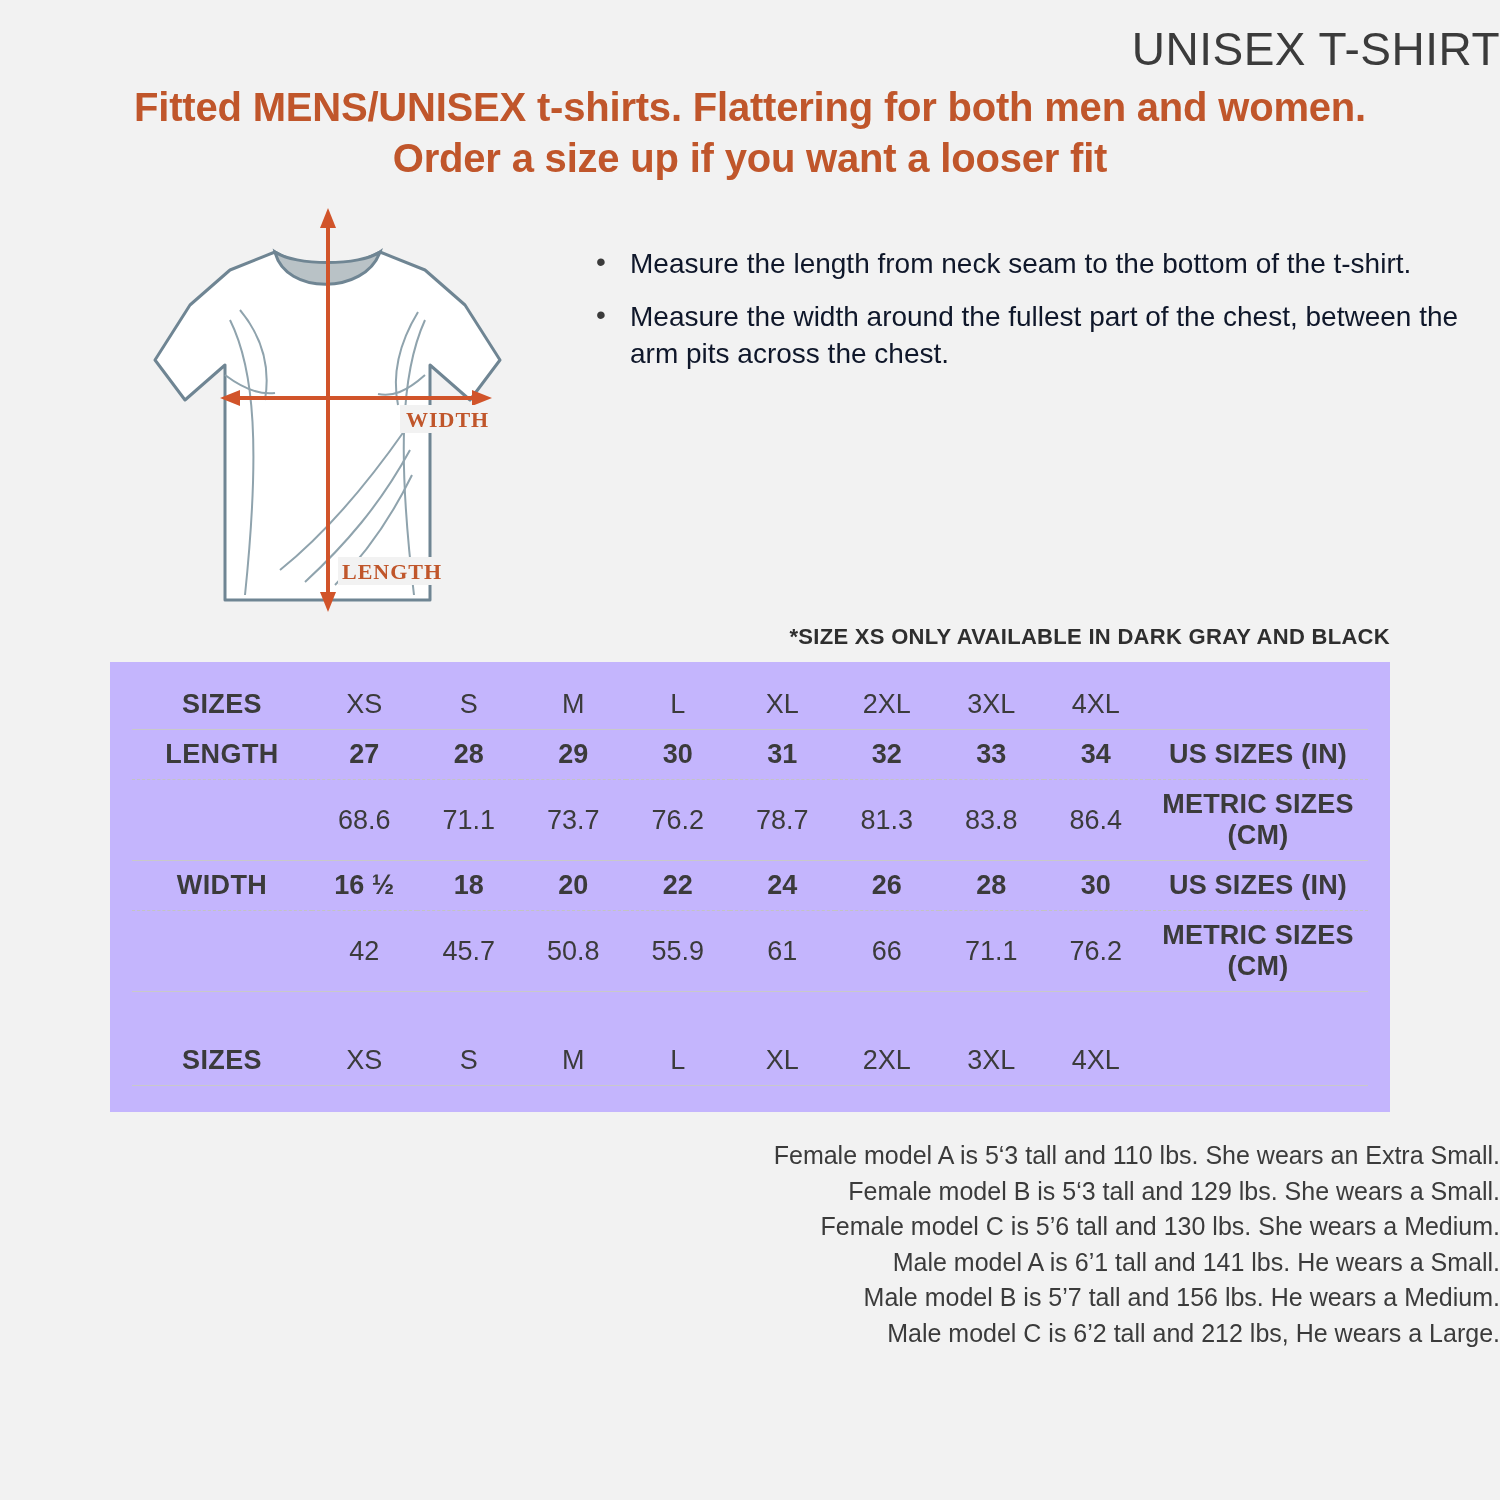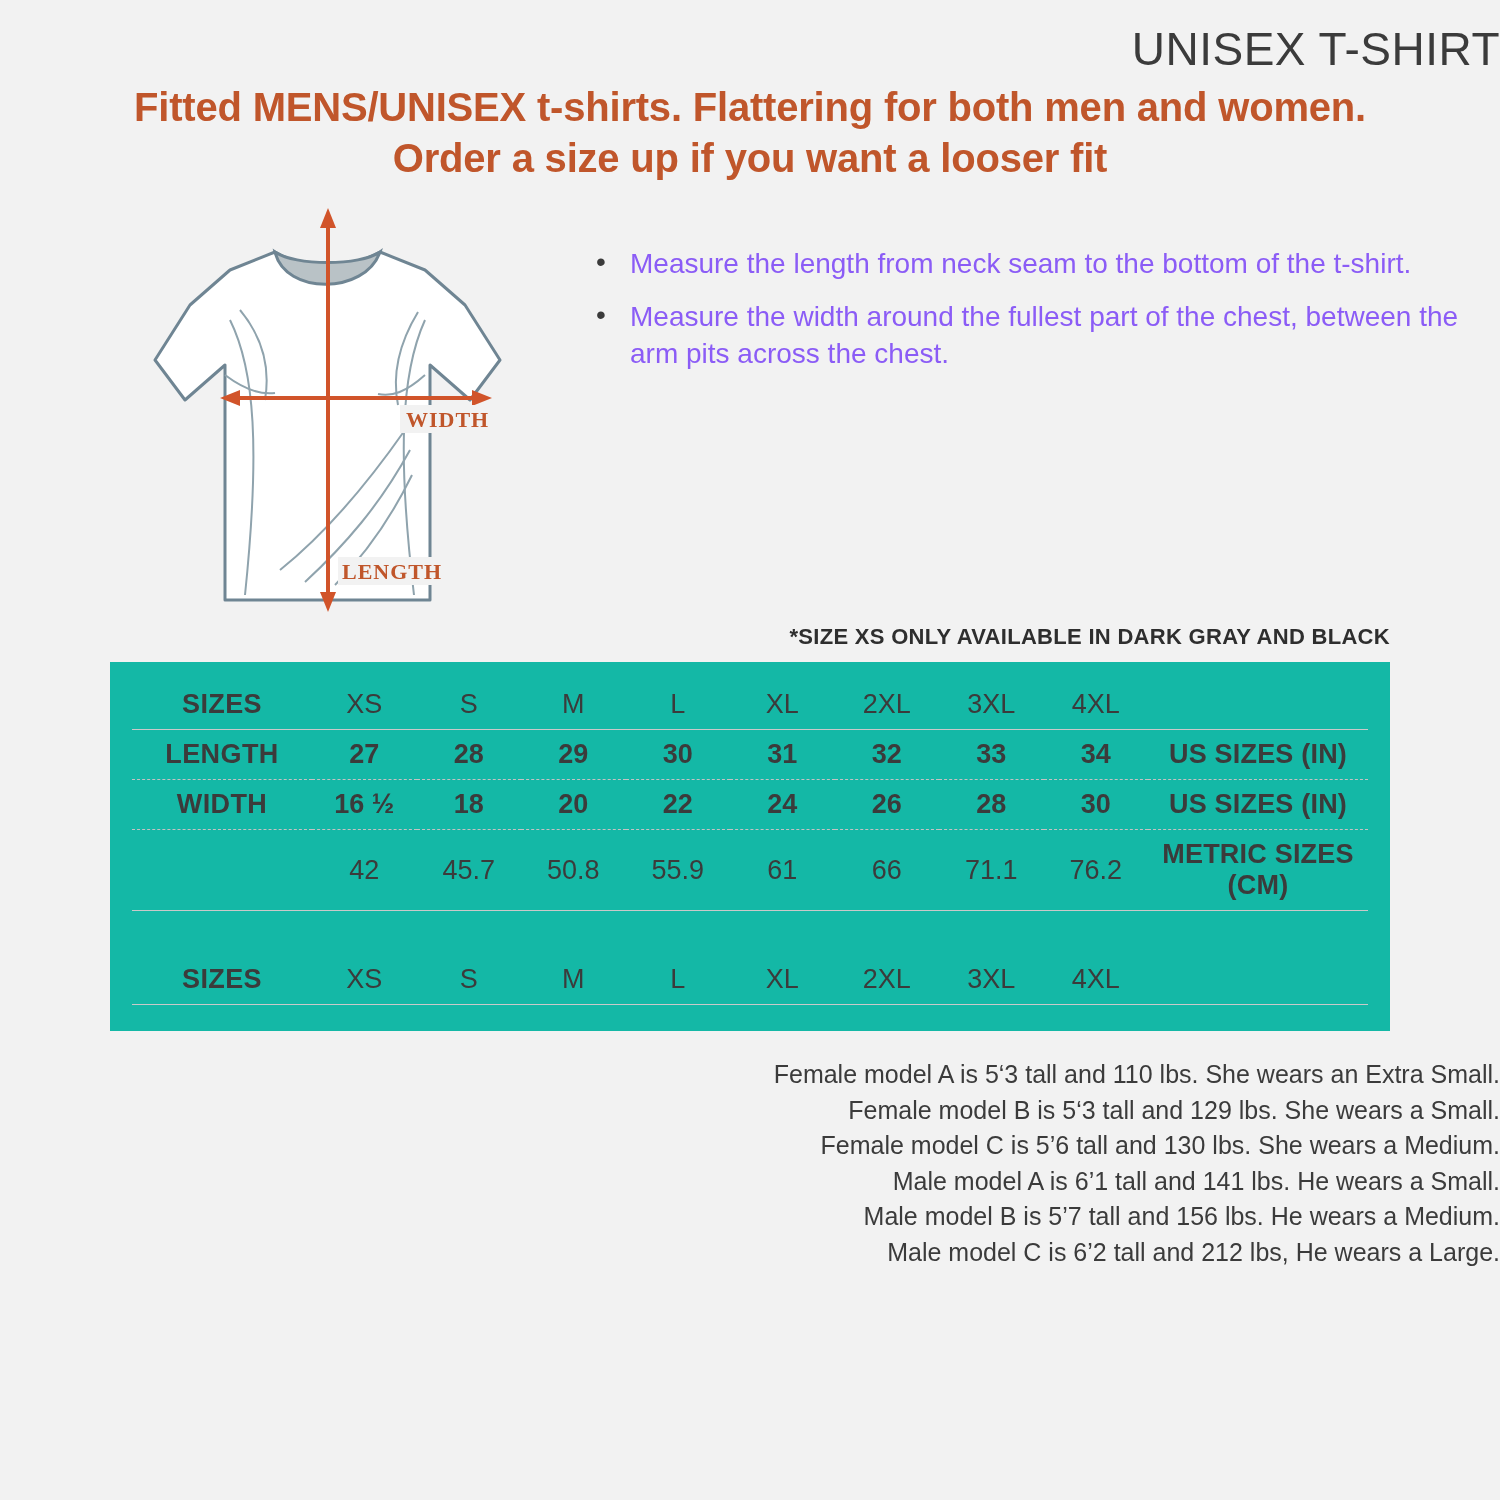--- a/index.html
+++ b/index.html
@@ -66,21 +66,21 @@
     color: #3b3b3b;
   }
   ul.bullets {
     margin: 16px 0 0 0;
     padding-left: 52px;
     list-style: none;
   }
   ul.bullets li {
     font-size: 28px;
     line-height: 1.32;
-    color: #8b5cf6;
+    color: #0f172a;
     margin-bottom: 16px;
     position: relative;
     padding-left: 8px;
   }
   ul.bullets li::before {
     content: "\2022";
     position: absolute;
     left: -26px;
     top: -2px;
     font-size: 28px;
@@ -93,21 +93,21 @@
     font-weight: 600;
     letter-spacing: 0.3px;
     color: #2e2e2e;
     padding-right: 110px;
     margin-top: 4px;
   }
 
   
   .table-wrap {
     margin: 12px 110px 0 110px;
-    background: #14b8a6;
+    background: #c4b5fd;
     padding: 18px 22px 26px 22px;
     box-sizing: border-box;
   }
   table.sizes {
     width: 100%;
     border-collapse: collapse;
     table-layout: fixed;
   }
   table.sizes td {
     text-align: center;
@@ -244,20 +244,32 @@
           <td>28</td>
           <td>29</td>
           <td>30</td>
           <td>31</td>
           <td>32</td>
           <td>33</td>
           <td>34</td>
           <td class="unitlabel">US SIZES (IN)</td>
         </tr>
 
+        <tr class="blue-metric r-solid">
+          <td class="rowlabel"></td>
+          <td>68.6</td>
+          <td>71.1</td>
+          <td>73.7</td>
+          <td>76.2</td>
+          <td>78.7</td>
+          <td>81.3</td>
+          <td>83.8</td>
+          <td>86.4</td>
+          <td class="unitlabel">METRIC SIZES (CM)</td>
+        </tr>
 
         <tr class="red-main r-dashed">
           <td class="rowlabel">WIDTH</td>
           <td>16 ½</td>
           <td>18</td>
           <td>20</td>
           <td>22</td>
           <td>24</td>
           <td>26</td>
           <td>28</td>

